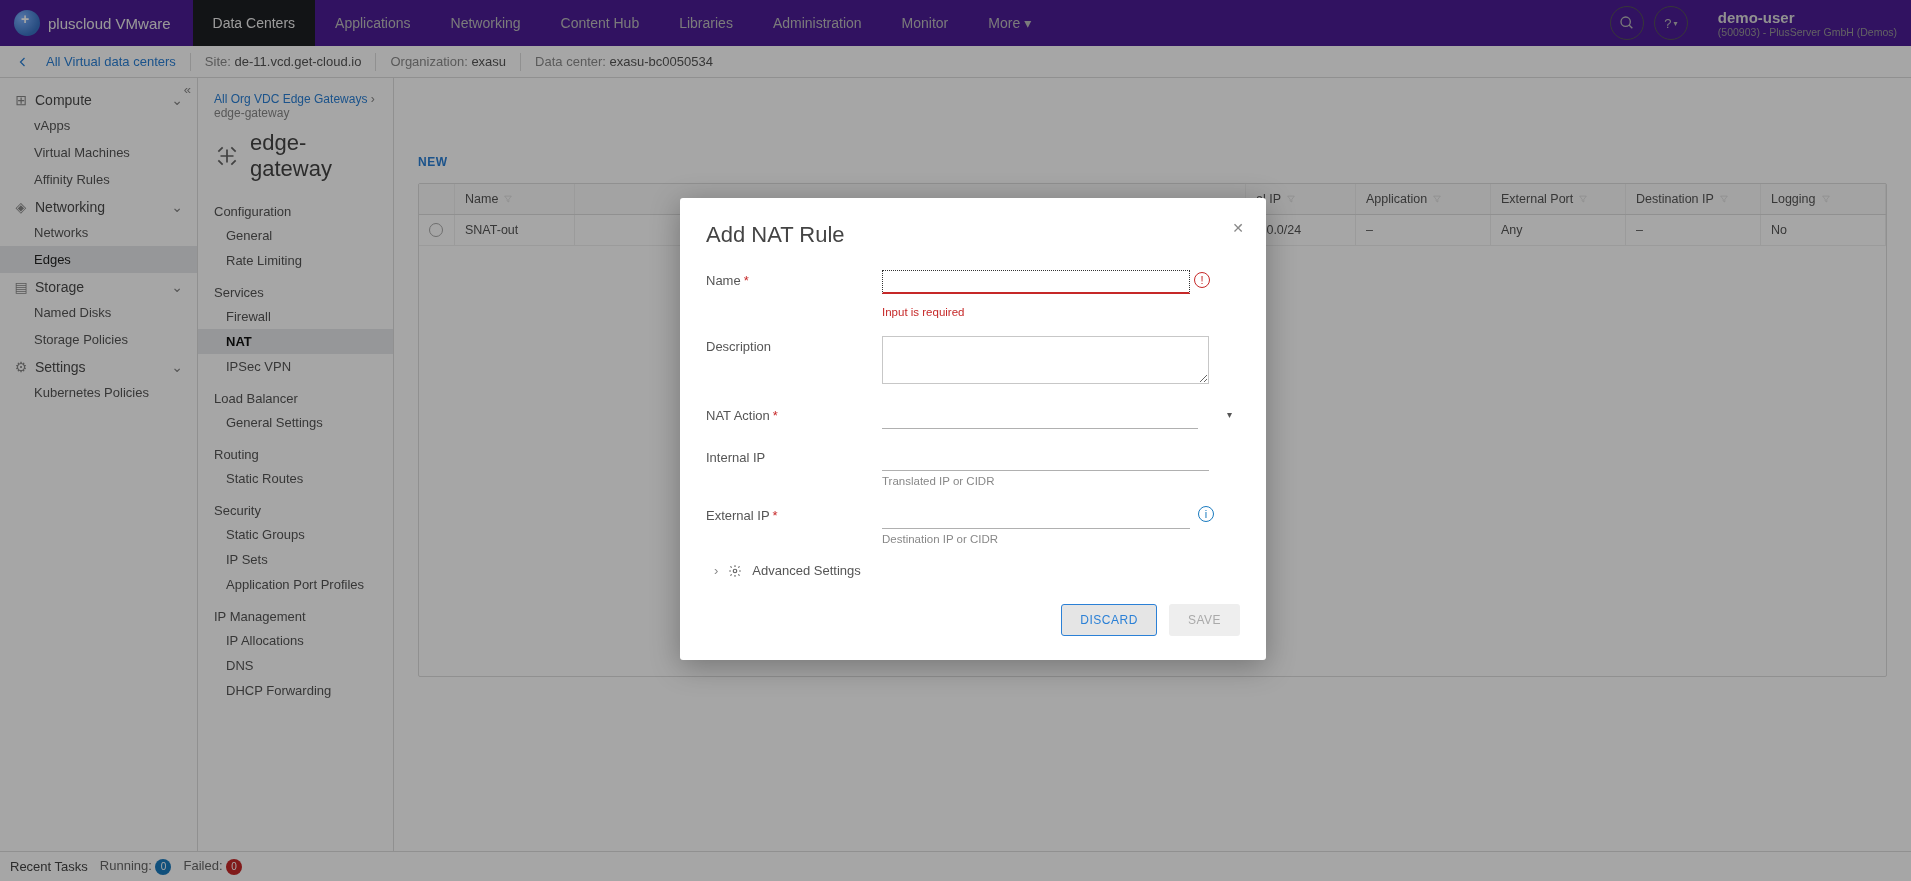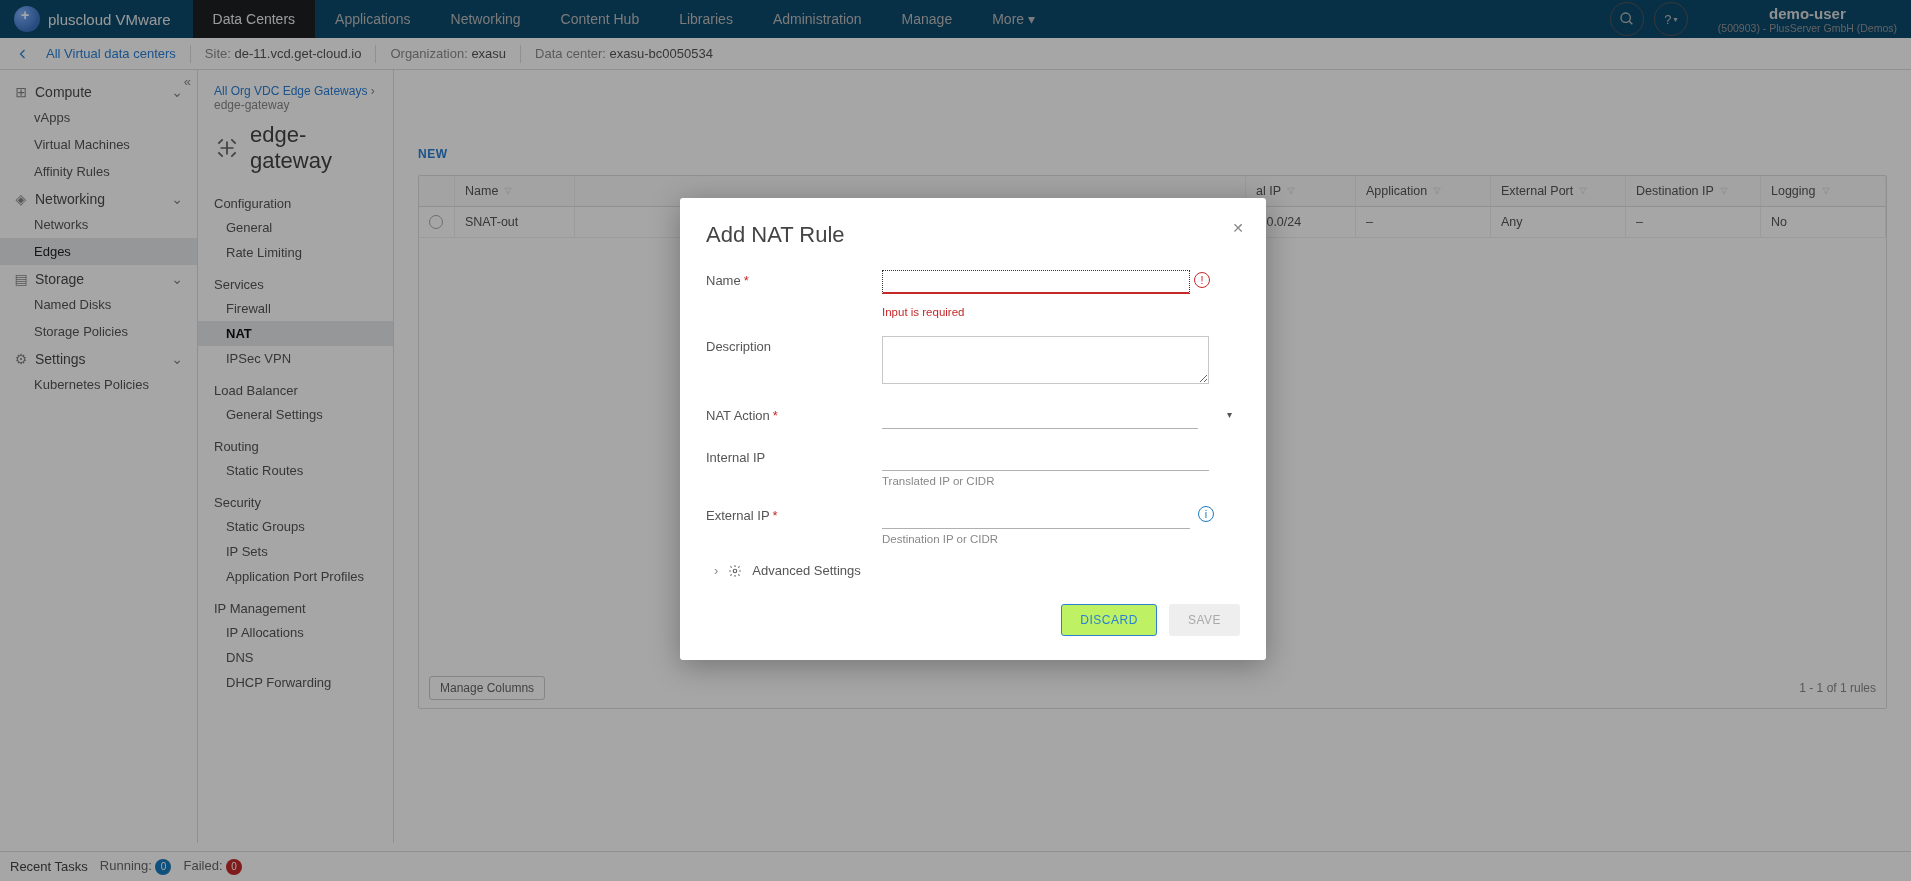--- a/index.html
+++ b/index.html
@@ -1,26 +1,26 @@
 <!DOCTYPE html>
 <html><head>
 <meta charset="utf-8">
 <style>
 *{box-sizing:border-box;margin:0;padding:0;font-family:"Segoe UI",Arial,sans-serif}
 html,body{width:1911px;height:881px;overflow:hidden;background:#fff;color:#565656;font-size:13px}
-.topnav{height:38px;background:#0c4a6e;display:flex;align-items:center;padding:0 14px;color:#ccc}
+.topnav{height:46px;background:#4c1d95;display:flex;align-items:center;padding:0 14px;color:#ccc}
 .brand{display:flex;align-items:center;gap:8px;font-size:15px;color:#eaeaea;font-weight:300;margin-right:22px}
 .brand .logo{width:26px;height:26px;border-radius:50%;background:radial-gradient(circle at 30% 30%,#7fb2ff,#3a74c4 70%);position:relative}
 .brand .logo:after{content:"+";position:absolute;left:7px;top:1px;color:#fff;font-weight:bold;font-size:14px}
 .navlinks{display:flex;height:100%}
 .navlinks .item{padding:0 20px;display:flex;align-items:center;height:100%;color:#bdbdbd;cursor:pointer;font-size:14px}
 .navlinks .item.active{background:#1d1f22;color:#eee}
 .topspacer{flex:1}
 .topicon{width:34px;height:34px;border:1px solid #555;border-radius:50%;display:flex;align-items:center;justify-content:center;color:#bbb;margin-right:10px;cursor:pointer}
-.userblock{text-align:center;color:#ddd;padding-left:20px;font-size:12px}
+.userblock{text-align:left;color:#ddd;padding-left:20px;font-size:12px}
 .userblock .uname{font-size:15px;font-weight:600}
 .userblock .uorg{font-size:10.5px;color:#999}
 .subbar{height:32px;border-bottom:1px solid #ddd;display:flex;align-items:center;padding:8px 14px;gap:14px;font-size:13px;color:#555}
 .back{width:18px;height:18px;display:flex;align-items:center;justify-content:center;color:#2b80d6;cursor:pointer}
 .bluelink{color:#2b80d6;cursor:pointer}
 .subpair .lab{color:#8b8b8b}
 .sep{width:1px;height:18px;background:#ddd}
 .layout{display:flex;height:calc(881px - 46px - 32px - 30px)}
 .sidebar{width:198px;border-right:1px solid #ddd;padding-top:8px;position:relative}
 .collapser{position:absolute;right:6px;top:4px;color:#888;cursor:pointer}
@@ -65,21 +65,21 @@
 .txtin.err{border:1px dotted #333;border-bottom:2px solid #c62828;padding:0 4px}
 .txta{width:327px;height:48px;border:1px solid #c7c7c7;resize:both;font-size:13px;padding:4px}
 .chevd{position:absolute;right:8px;top:4px;pointer-events:none;color:#555;font-size:10px}
 .errmsg{color:#c62828;font-size:11.5px;margin-top:12px}
 .hint{color:#888;font-size:11.5px;margin-top:4px}
 .warnico{position:absolute;left:312px;top:2px;width:16px;height:16px;border:1.5px solid #c62828;border-radius:50%;color:#c62828;font-size:11px;text-align:center;line-height:14px}
 .infoico{position:absolute;left:316px;top:1px;width:16px;height:16px;border:1.5px solid #1a7bbf;border-radius:50%;color:#1a7bbf;font-size:11px;text-align:center;line-height:14px}
 .advrow{display:flex;align-items:center;gap:10px;color:#555;font-size:13px;margin:6px 0 26px 8px;cursor:pointer}
 .mbtns{display:flex;justify-content:flex-end;gap:12px}
 .btn{padding:8px 18px;border-radius:3px;font-size:12px;letter-spacing:.5px;cursor:pointer;border:1px solid transparent}
-.btn.outline{border-color:#2b80d6;color:#2b80d6;background:#bef264}
+.btn.outline{border-color:#2b80d6;color:#2b80d6;background:#e5e5e5}
 .btn.disabled{background:#eee;color:#aaa;cursor:default}
 svg{display:block}
 </style>
 </head>
 <body>
 
 <div class="topnav">
   <div class="brand">
     <div class="logo"></div>
     <span>pluscloud VMware</span>
@@ -97,21 +97,21 @@
     <div class="item">
         <span>Content Hub</span>
       </div>
     <div class="item">
         <span>Libraries</span>
       </div>
     <div class="item">
         <span>Administration</span>
       </div>
     <div class="item">
-        <span>Manage</span>
+        <span>Monitor</span>
       </div>
     <div class="item">
         <span>More</span>
         <span style="margin-left:4px">▾</span>
       </div>
   </div>
   <div class="topspacer"></div>
   <div class="topicon">
     <svg width="16" height="16" viewBox="0 0 24 24" fill="none" stroke="#bbb" stroke-width="2">
         <circle cx="10" cy="10" r="7"></circle>
@@ -270,25 +270,20 @@
               <span>Any</span>
             </div>
           <div class="tcell" style="width:135px">
               <span>–</span>
             </div>
           <div class="tcell" style="width:125px">
               <span>No</span>
             </div>
         </div>
         <div style="height:430px"></div>
-        <div class="tfoot">
-          <span class="mcbtn">Manage Columns</span>
-          <span style="flex:1"></span>
-          <span>1 - 1 of 1 rules</span>
-        </div>
       </div>
     </div>
   </div>
 </div>
 
 <div class="recent">
   <span style="color:#444">Recent Tasks</span>
   <span><span class="lab">Running:</span> <span class="badge bg-blue">0</span></span>
   <span><span class="lab">Failed:</span> <span class="badge bg-red">0</span></span>
 </div>

